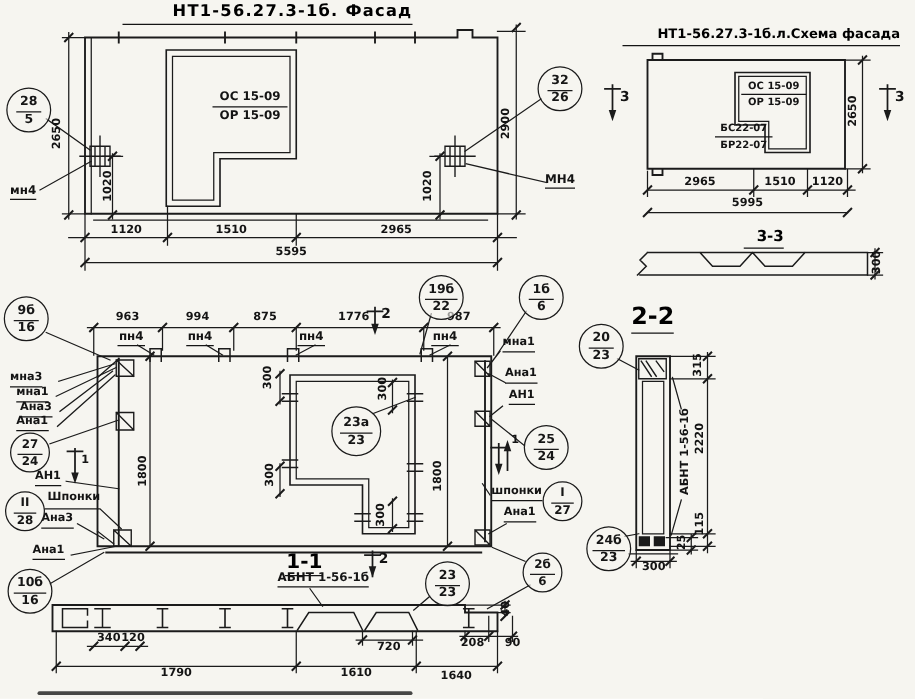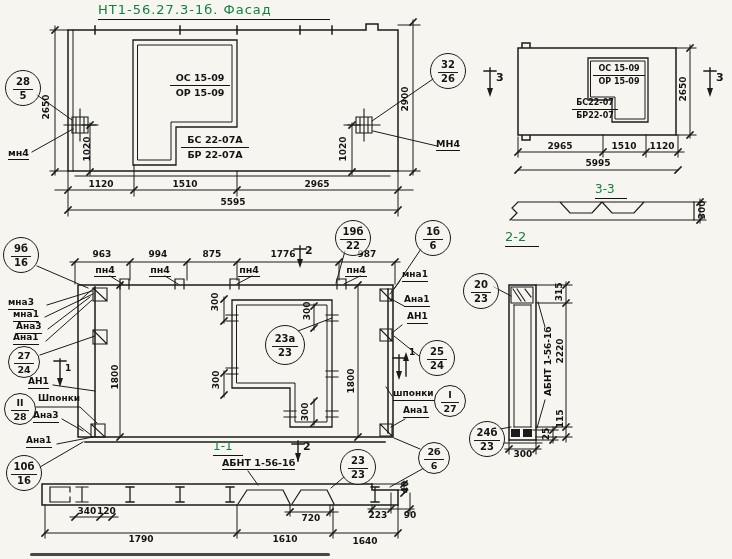--- a/index.html
+++ b/index.html
@@ -4,21 +4,21 @@
 <style>
   html,body{margin:0;padding:0}
   #sheet{position:relative;width:732px;height:559px;background:#f6f5f0;overflow:hidden;
          font-family:"DejaVu Sans",sans-serif;color:#161616}
   svg{position:absolute;left:0;top:0}
   .lbl{position:absolute;font:700 9px "DejaVu Sans",sans-serif;color:#141414;white-space:nowrap;line-height:1.1}
   .c{text-align:center}
   .u{border-bottom:1.4px solid #141414;padding-bottom:1px}
   .rot{transform:rotate(-90deg)}
   .s8{font-size:8px}.s95{font-size:9.5px}.s11{font-size:11px}
-  .title{position:absolute;font-weight:400;color:#15803d;text-align:left;
+  .title{position:absolute;font-weight:700;color:#000000;text-align:right;
          border-bottom:1.6px solid #141414;padding-bottom:2px;white-space:nowrap;line-height:1.1}
   .frac{position:absolute;text-align:center;font:700 9.5px "DejaVu Sans",sans-serif;color:#141414;line-height:1.25}
   .frac .ft{display:block;border-bottom:1.3px solid #141414;padding:0 2px 1px}
   .frac .fb{display:block;padding-top:1px}
   .balloon{position:absolute;width:34px;height:34px;border:1.6px solid #1b1b1b;border-radius:50%;
            display:flex;flex-direction:column;align-items:center;justify-content:center;
            font:700 10px "DejaVu Sans",sans-serif;line-height:1;background:rgba(246,245,240,.6)}
   .balloon.sm{width:30px;height:30px;font-size:9.5px}
   .balloon.lg{width:38px;height:38px}
   .bt{border-bottom:1.3px solid #1b1b1b;padding:1px 3px 2px;text-align:center;min-width:12px}
@@ -95,24 +95,20 @@
     <path d="M563,288 L569,282 M563,306 L569,300 M563,430 L569,424 M563,440 L569,434 M550,433 L556,427 M550,443 L556,437 M506,452 L512,446 M533,452 L539,446" stroke-width="1.6"></path>
   </g>
 </svg>
 
 <div class="title" style="left:98px;top:3px;width:232px;font-size:13px;letter-spacing:1px">НТ1-56.27.3-1б. Фасад</div>
 
 <div class="frac" style="left:170px;top:72px;width:60px">
   <span class="ft">ОС 15-09</span>
   <span class="fb">ОР 15-09</span>
 </div>
-<div class="frac" style="left:181px;top:134px;width:68px">
-  <span class="ft">БС 22-07А</span>
-  <span class="fb">БР 22-07А</span>
-</div>
 
 <div class="balloon" style="left:5px;top:70px">
   <span class="bt">28</span>
   <span class="bb">5</span>
 </div>
 <div class="balloon" style="left:430px;top:53px">
   <span class="bt">32</span>
   <span class="bb">26</span>
 </div>
 
@@ -122,20 +118,21 @@
 <span class="lbl rot c" style="left:32px;top:102px;width:30px">2650</span>
 <span class="lbl rot c" style="left:75px;top:144px;width:26px">1020</span>
 <span class="lbl rot c" style="left:391px;top:94px;width:30px">2900</span>
 <span class="lbl rot c" style="left:331px;top:144px;width:26px">1020</span>
 
 <span class="lbl c" style="left:87px;top:180px;width:28px">1120</span>
 <span class="lbl c" style="left:171px;top:180px;width:28px">1510</span>
 <span class="lbl c" style="left:303px;top:180px;width:28px">2965</span>
 <span class="lbl c" style="left:219px;top:198px;width:28px">5595</span>
 
+<div class="title" style="left:498px;top:22px;width:222px;font-size:10.5px">НТ1-56.27.3-1б.л.Схема фасада</div>
 
 <div class="frac s8" style="left:593px;top:64px;width:52px;font-size:8px">
   <span class="ft">ОС 15-09</span>
   <span class="fb">ОР 15-09</span>
 </div>
 <div class="frac s8" style="left:572px;top:98px;width:46px;font-size:8px">
   <span class="ft">БС22-07</span>
   <span class="fb">БР22-07</span>
 </div>
 
@@ -183,21 +180,21 @@
 <span class="lbl u" style="left:393px;top:389px">шпонки</span>
 <span class="lbl u" style="left:403px;top:406px">Ана1</span>
 
 <span class="lbl rot c" style="left:205px;top:297px;width:22px">300</span>
 <span class="lbl rot c" style="left:297px;top:306px;width:22px">300</span>
 <span class="lbl rot c" style="left:206px;top:375px;width:22px">300</span>
 <span class="lbl rot c" style="left:295px;top:407px;width:22px">300</span>
 <span class="lbl rot c" style="left:101px;top:372px;width:30px">1800</span>
 <span class="lbl rot c" style="left:337px;top:376px;width:30px">1800</span>
 
-<div class="title" style="left:213px;top:440px;width:30px;font-size:12px">1-1</div>
+<div class="title" style="left:228px;top:440px;width:30px;font-size:16px">1-1</div>
 
 <div class="balloon" style="left:3px;top:237px">
   <span class="bt">9б</span>
   <span class="bb">16</span>
 </div>
 <div class="balloon" style="left:335px;top:220px">
   <span class="bt">19б</span>
   <span class="bb">22</span>
 </div>
 <div class="balloon" style="left:415px;top:220px">
@@ -235,29 +232,29 @@
 
 <span class="lbl u s95" style="left:222px;top:458px">АБНТ 1-56-1б</span>
 <div class="balloon" style="left:340px;top:449px">
   <span class="bt">23</span>
   <span class="bb">23</span>
 </div>
 
 <span class="lbl c" style="left:74px;top:507px;width:26px">340</span>
 <span class="lbl c" style="left:97px;top:507px;width:18px">120</span>
 <span class="lbl c" style="left:298px;top:514px;width:26px">720</span>
-<span class="lbl c" style="left:366px;top:511px;width:24px">223</span>
+<span class="lbl c" style="left:366px;top:511px;width:24px">208</span>
 <span class="lbl c" style="left:400px;top:511px;width:20px">90</span>
 <span class="lbl rot c" style="left:398px;top:482px;width:16px">40</span>
 <span class="lbl c" style="left:127px;top:535px;width:28px">1790</span>
 <span class="lbl c" style="left:271px;top:535px;width:28px">1610</span>
 <span class="lbl c" style="left:351px;top:537px;width:28px">1640</span>
 
-<div class="title" style="left:505px;top:230px;width:34px;font-size:13px">2-2</div>
-<div class="balloon" style="left:463px;top:273px">
+<div class="title" style="left:505px;top:243px;width:34px;font-size:19px">2-2</div>
+<div class="balloon" style="left:463px;top:259px">
   <span class="bt">20</span>
   <span class="bb">23</span>
 </div>
 <div class="balloon" style="left:469px;top:421px">
   <span class="bt">24б</span>
   <span class="bb">23</span>
 </div>
 
 <span class="lbl rot c" style="left:517px;top:359px;width:64px">АБНТ 1-56-1б</span>
 <span class="lbl rot c" style="left:550px;top:287px;width:20px">315</span>

